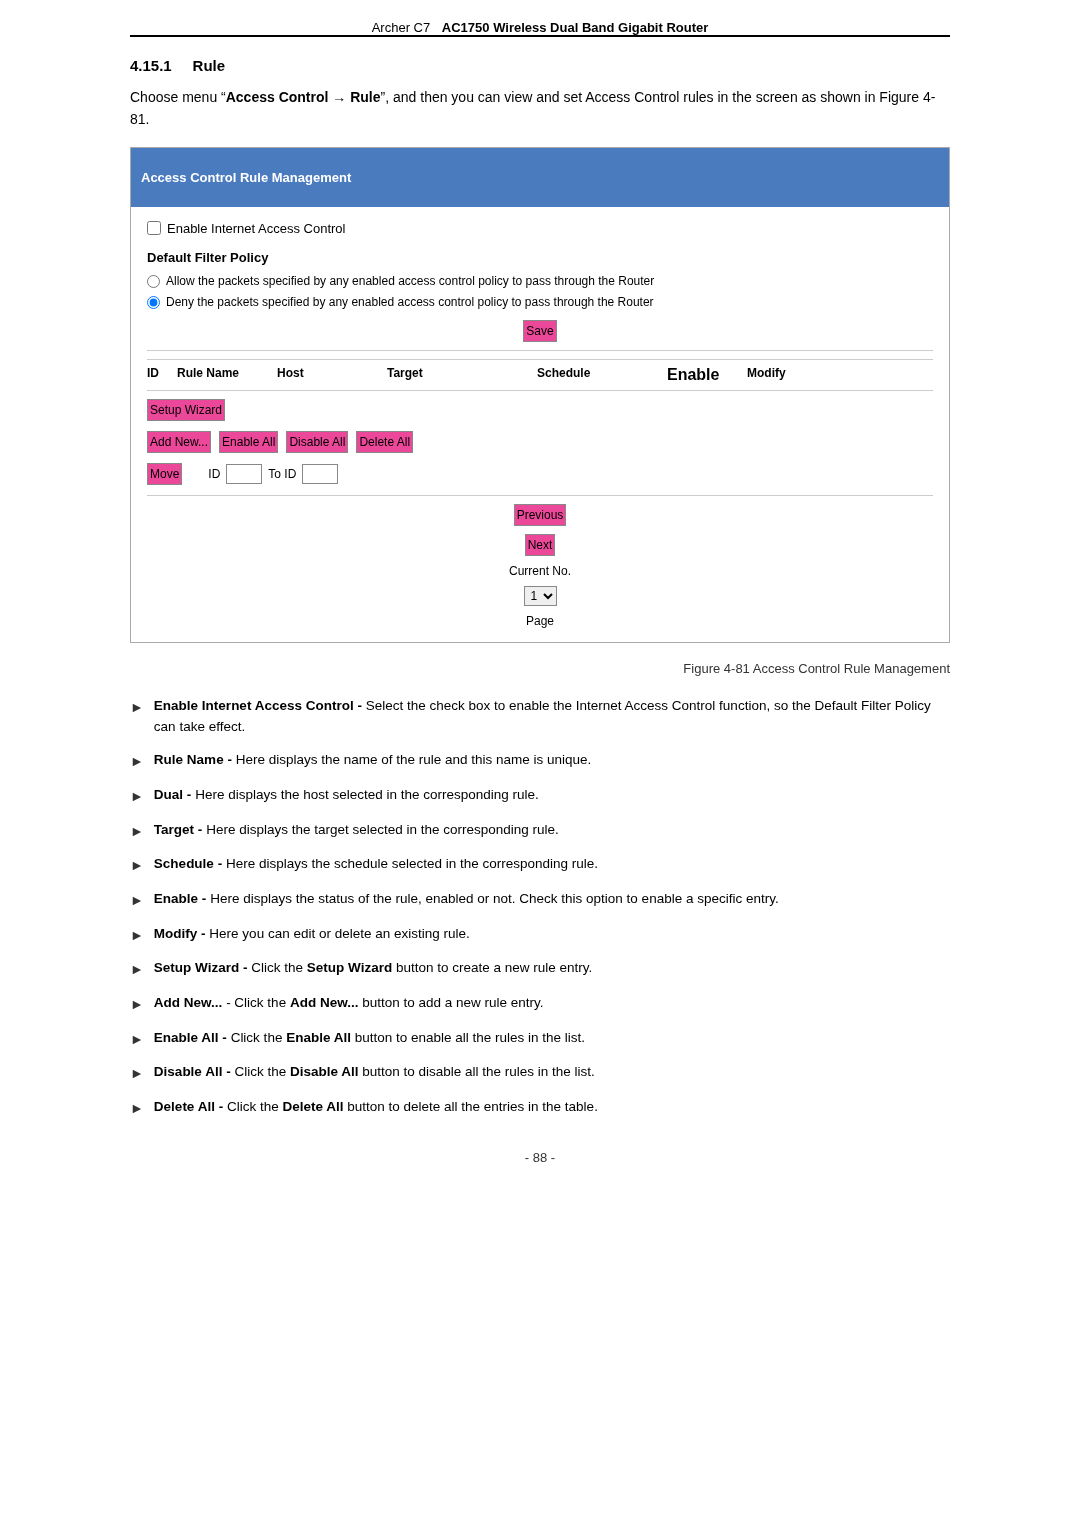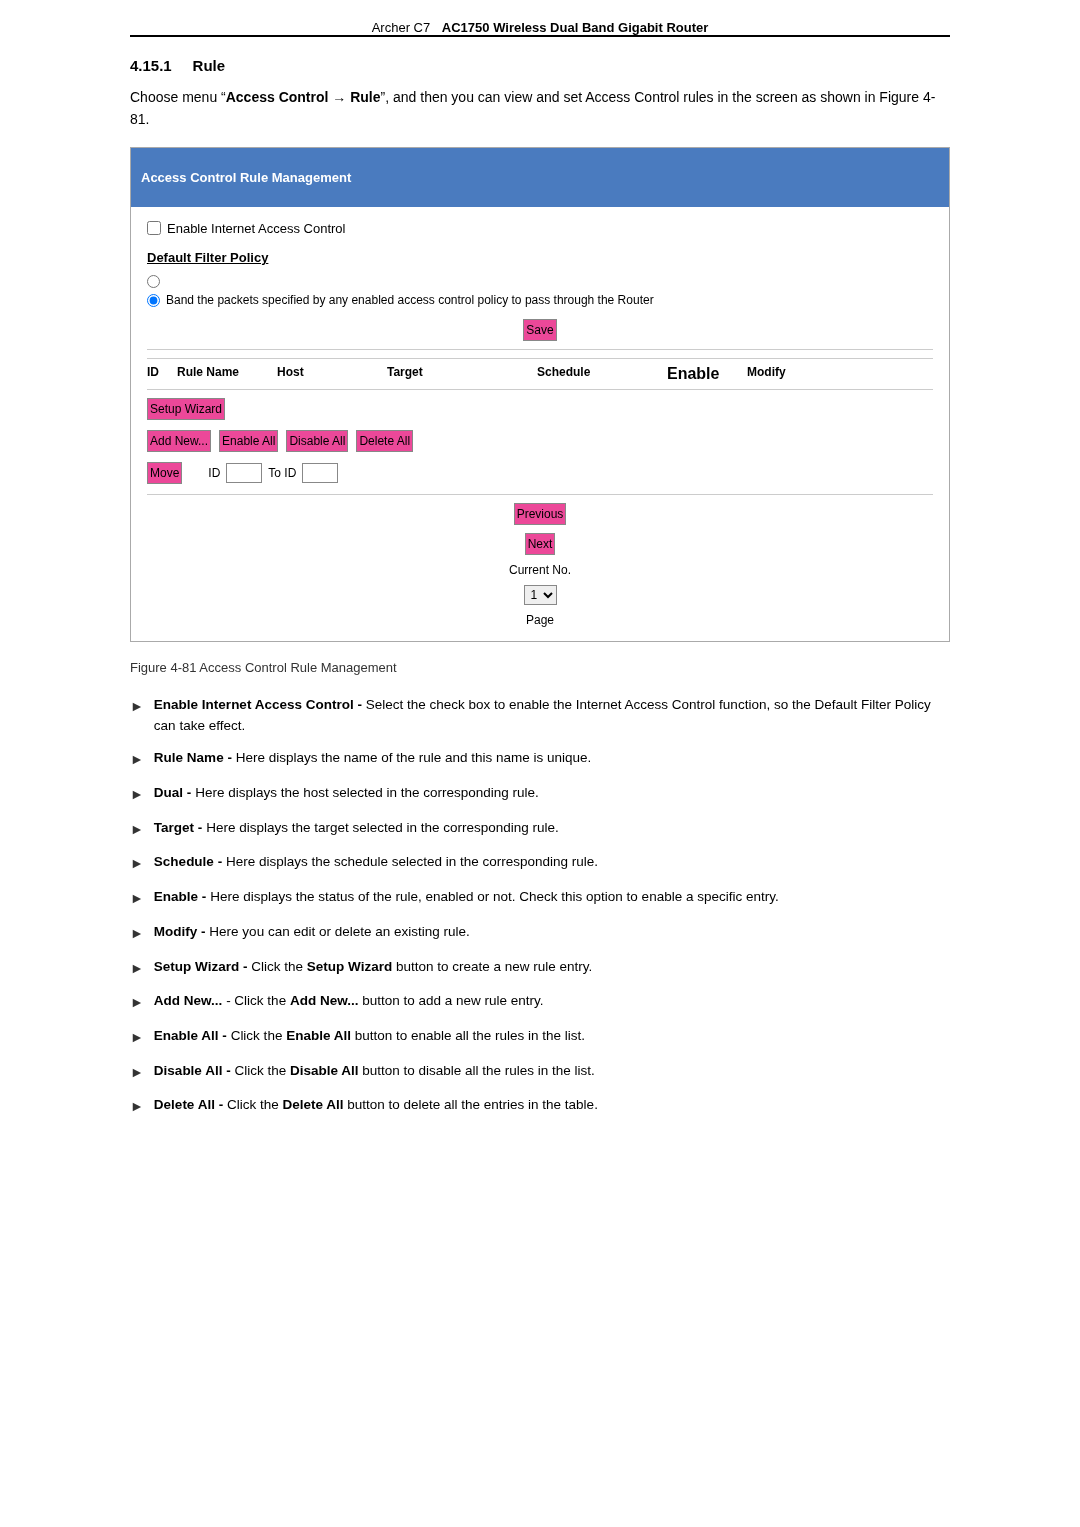--- a/index.html
+++ b/index.html
@@ -77,21 +77,20 @@
     .enable-row input[type="checkbox"] {
       width: 14px;
       height: 14px;
     }
 
     
     .filter-policy-label {
       font-weight: bold;
       font-size: 13px;
       margin-bottom: 8px;
-      text-decoration: underline;
     }
     .radio-row {
       display: flex;
       align-items: flex-start;
       gap: 6px;
       font-size: 12px;
       margin-bottom: 4px;
       line-height: 1.4;
     }
     .radio-row input[type="radio"] {
@@ -161,21 +160,21 @@
       flex-direction: column;
     }
     .page-select {
       font-size: 12px;
       border: 1px solid #888;
       padding: 1px 2px;
     }
 
     
     .figure-caption {
-      text-align: left;
+      text-align: right;
       font-size: 13px;
       margin: 18px 0 20px 0;
       color: #333;
     }
 
     
     .bullet-list {
       list-style: none;
       margin: 0;
       padding: 0;
@@ -239,24 +238,25 @@
 
       <div class="enable-row">
         <input type="checkbox" style="">
         <label>Enable Internet Access Control</label>
       </div>
 
       <div class="filter-policy-label">Default Filter Policy</div>
 
       <div class="radio-row">
         <input type="radio" name="filter" style="">
+        <span>Allow the packets specified by any enabled access control policy to pass through the Router</span>
       </div>
       <div class="radio-row">
         <input type="radio" name="filter" checked="" style="">
-        <span>Band the packets specified by any enabled access control policy to pass through the Router</span>
+        <span>Deny the packets specified by any enabled access control policy to pass through the Router</span>
       </div>
 
       <div class="save-row">
         <button class="btn">Save</button>
       </div>
 
       <hr class="divider">
 
       <div class="table-header-row">
         <div class="col-id">ID</div>
@@ -385,14 +385,15 @@
 
     <li>
       <span class="bullet-arrow">►</span>
       <span class="bullet-text">
         <strong>Delete All -</strong> Click the <strong>Delete All</strong> button to delete all the entries in the table.
       </span>
     </li>
 
   </ul>
 
+  <div class="page-number">- 88 -</div>
 
 </div>
 
 </body></html>

